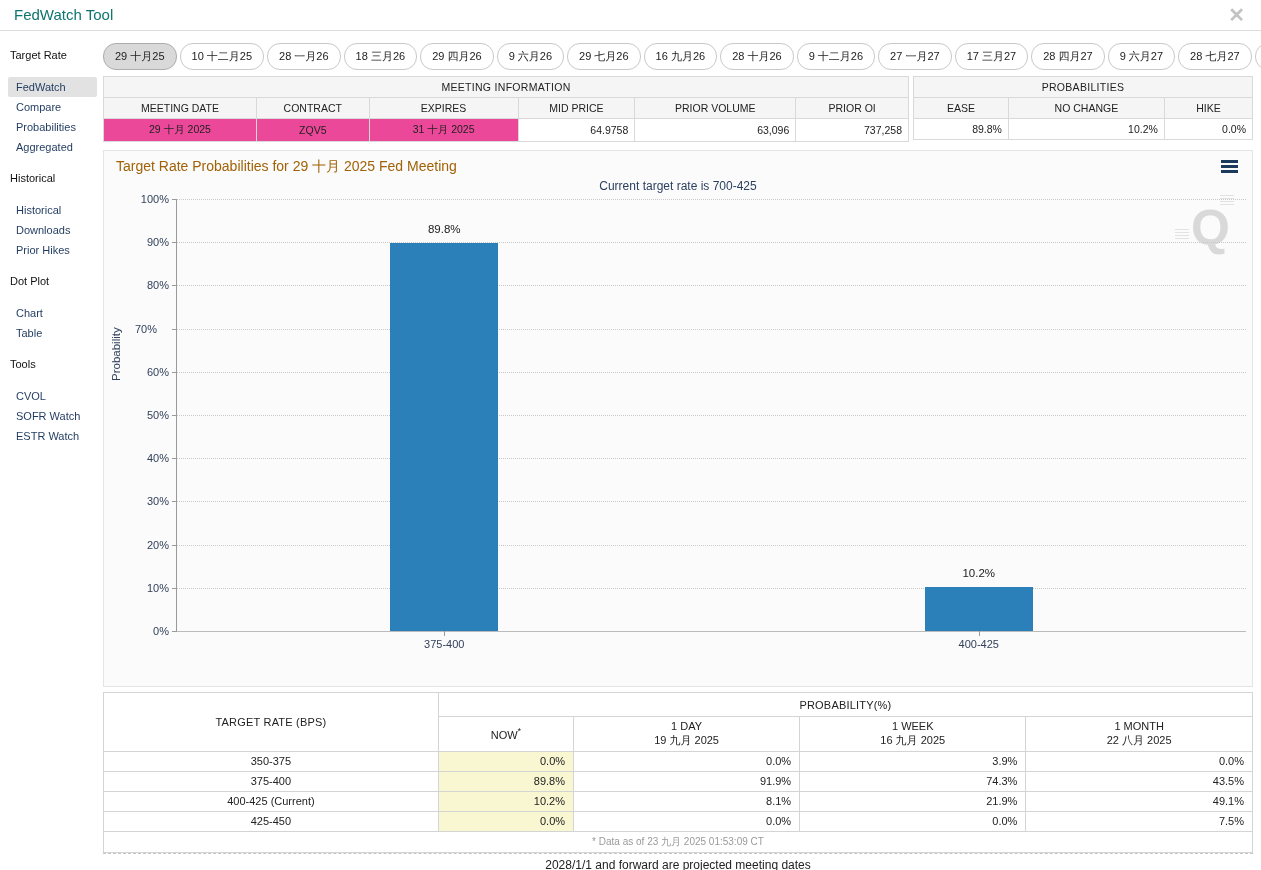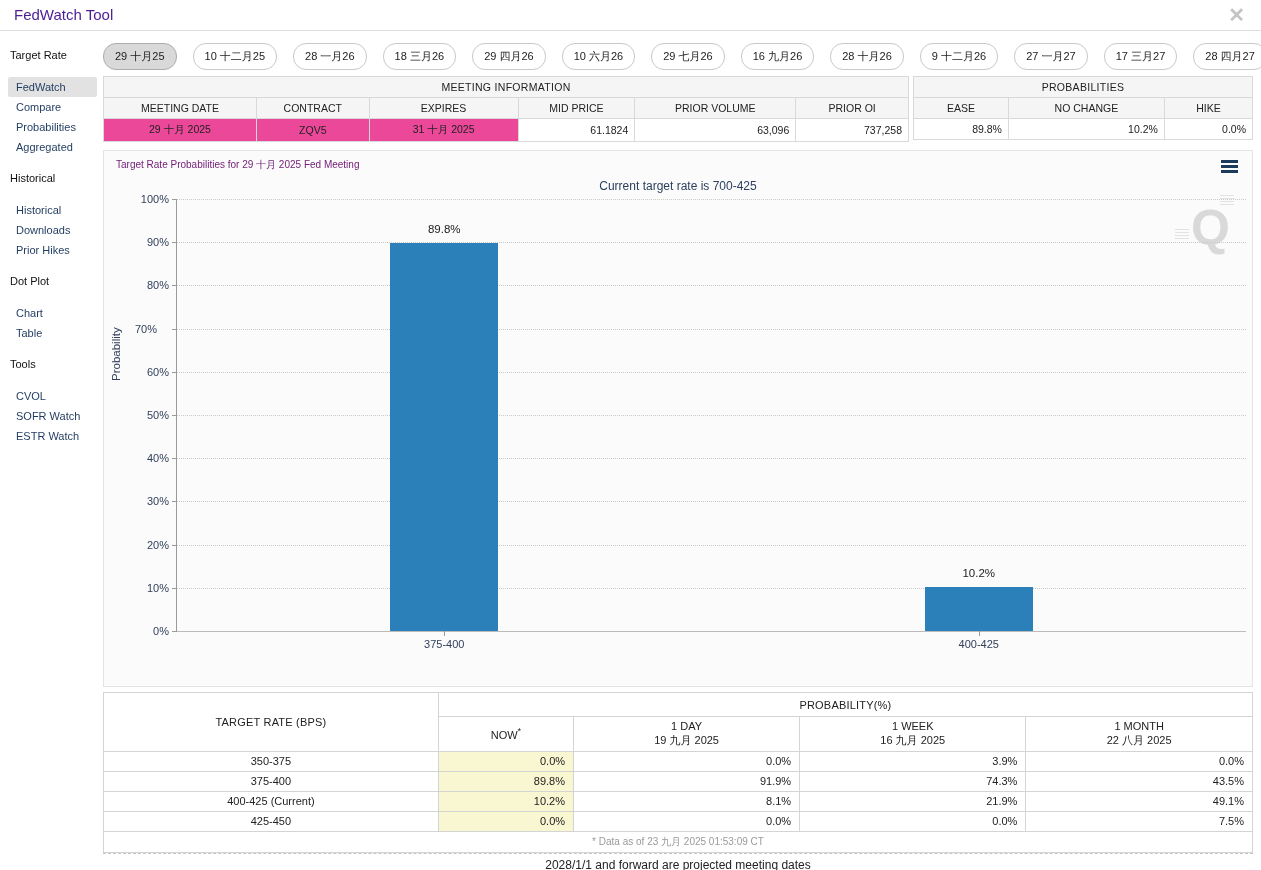--- a/index.html
+++ b/index.html
@@ -2,57 +2,57 @@
 <html><head>
 <meta charset="utf-8">
 <style>
   * { margin:0; padding:0; box-sizing:border-box; }
   html,body { width:1261px; height:870px; overflow:hidden; background:#fff;
     font-family:"Liberation Sans", sans-serif; color:#222; }
 
   
   .app-header { position:absolute; left:0; top:0; width:1261px; height:31px;
     border-bottom:1px solid #ddd; background:#fff; }
-  .app-title { position:absolute; left:14px; top:6px; font-size:15px; color:#4c1d95; }
+  .app-title { position:absolute; left:14px; top:6px; font-size:15px; color:#0f766e; }
   .close-x { position:absolute; right:16px; top:3px; font-size:20px; font-weight:bold;
     color:#c3c3c3; cursor:pointer; }
 
   
   .sidebar { position:absolute; left:0; top:43px; width:101px; }
   .side-h { font-size:11px; color:#111; padding:6px 10px 16px 10px; }
   .side-item { font-size:11px; color:#1f3a5f; padding:4px 8px; margin:0 4px 0 8px;
     border-radius:2px; cursor:pointer; white-space:nowrap; }
   .side-item.sel { background:#e2e2e2; }
   .side-gap { height:9px; }
 
   
   .main { position:absolute; left:103px; top:0; width:1150px; }
 
   
   .tabs { position:absolute; left:0; top:43px; width:1150px; display:flex; flex-wrap:nowrap; }
   .tab { font-size:11px; color:#222; border:1px solid #c9c9c9; border-radius:13px;
-    background:#fff; padding:5px 11px; margin-right:16px; white-space:nowrap; cursor:pointer; }
+    background:#fff; padding:5px 11px; margin-right:3px; white-space:nowrap; cursor:pointer; }
   .tab.sel { background:#d9d9d9; border-color:#adadad; }
 
   
   table { border-collapse:collapse; }
   .info-wrap { position:absolute; top:76px; left:0; }
   .itable { font-size:10.5px; }
   .itable th, .itable td { border:1px solid #d9d9d9; padding:4px 6px; font-weight:normal; }
   .itable .ttl { background:#f5f5f5; text-align:center; font-size:10.5px; letter-spacing:.3px; }
   .itable .hdr { background:#f5f5f5; text-align:center; }
   .itable td.c { text-align:center; background:#ec4899; }
   .itable td.r { text-align:right; background:#fff; }
   .meeting-table { position:absolute; left:0; top:0; width:806px; }
   .probs-table   { position:absolute; left:810px; top:0; width:340px; }
 
   
   .chart-box { position:absolute; left:0; top:150px; width:1150px; height:537px;
     background:#fbfbfb; border:1px solid #e4e4e4; }
-  .chart-title { position:absolute; left:12px; top:7px; font-size:10px; color:#701a75; }
+  .chart-title { position:absolute; left:12px; top:7px; font-size:14px; color:#a16207; }
   .hamburger { position:absolute; right:14px; top:9px; width:17px; cursor:pointer; }
   .hamburger div { height:2.5px; background:#1b3a5c; margin-bottom:2.5px; }
   .chart-sub { position:absolute; left:0; top:28px; width:100%; text-align:center;
     font-size:12px; color:#2a3f5f; }
   .plot { position:absolute; left:72px; top:48px; width:1070px; height:433px;
     border-left:1px solid #9a9a9a; border-bottom:1px solid #bbb; }
   .gline { position:absolute; left:0; width:100%; height:0;
     border-top:1px dotted #c9c9c9; }
   .ytick-label { position:absolute; left:-54px; width:46px; text-align:right;
     font-size:11px; color:#33415c; }
@@ -121,21 +121,21 @@
 </div>
 
 <div class="main">
 
   <div class="tabs">
     <div class="tab sel">29 十月25</div>
     <div class="tab">10 十二月25</div>
     <div class="tab">28 一月26</div>
     <div class="tab">18 三月26</div>
     <div class="tab">29 四月26</div>
-    <div class="tab">10 六月26</div>
+    <div class="tab">9 六月26</div>
     <div class="tab">29 七月26</div>
     <div class="tab">16 九月26</div>
     <div class="tab">28 十月26</div>
     <div class="tab">9 十二月26</div>
     <div class="tab">27 一月27</div>
     <div class="tab">17 三月27</div>
     <div class="tab">28 四月27</div>
     <div class="tab">9 六月27</div>
     <div class="tab">28 七月27</div>
     <div class="tab">15 九月27</div>
@@ -153,21 +153,21 @@
         <th class="hdr" style="width:14%">CONTRACT</th>
         <th class="hdr" style="width:18.5%">EXPIRES</th>
         <th class="hdr" style="width:14.5%">MID PRICE</th>
         <th class="hdr" style="width:20%">PRIOR VOLUME</th>
         <th class="hdr" style="width:14%">PRIOR OI</th>
       </tr>
       <tr>
         <td class="c">29 十月 2025</td>
         <td class="c">ZQV5</td>
         <td class="c">31 十月 2025</td>
-        <td class="r">61.1824</td>
+        <td class="r">64.9758</td>
         <td class="r">63,096</td>
         <td class="r">737,258</td>
       </tr>
     </tbody>
       </table>
     <table class="itable probs-table">
       <tbody>
           <tr>
             <th class="ttl" colspan="3">PROBABILITIES</th>
           </tr>

